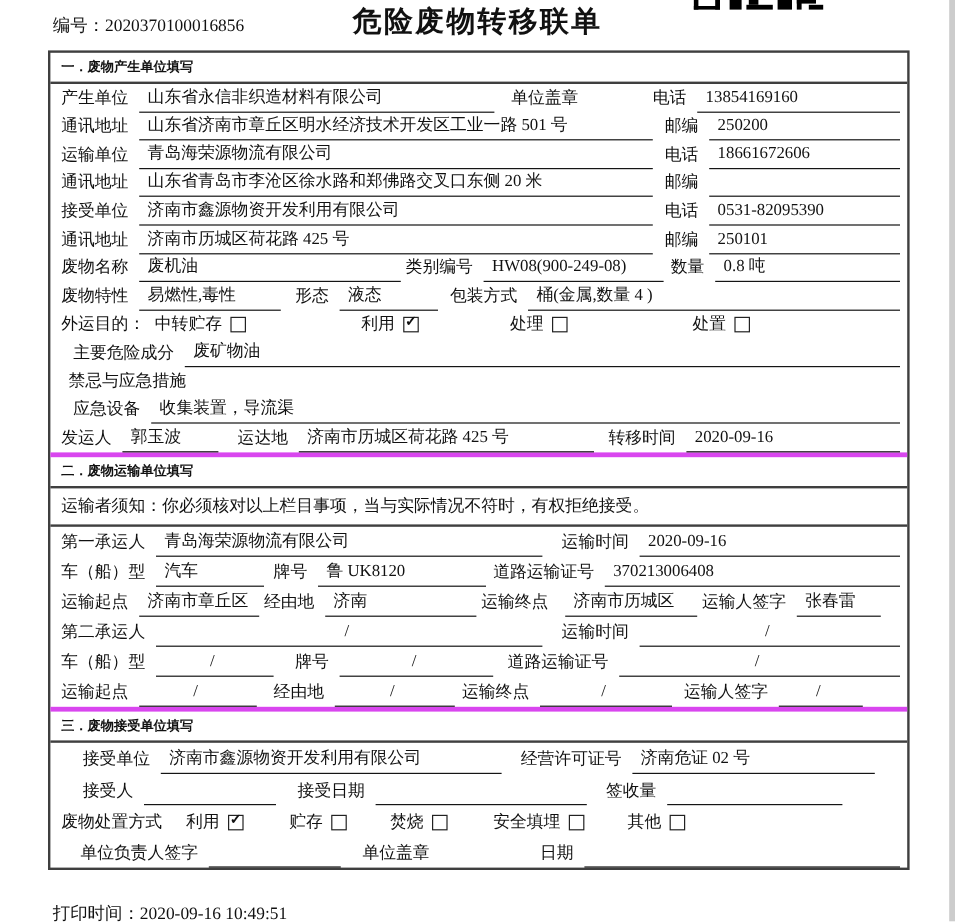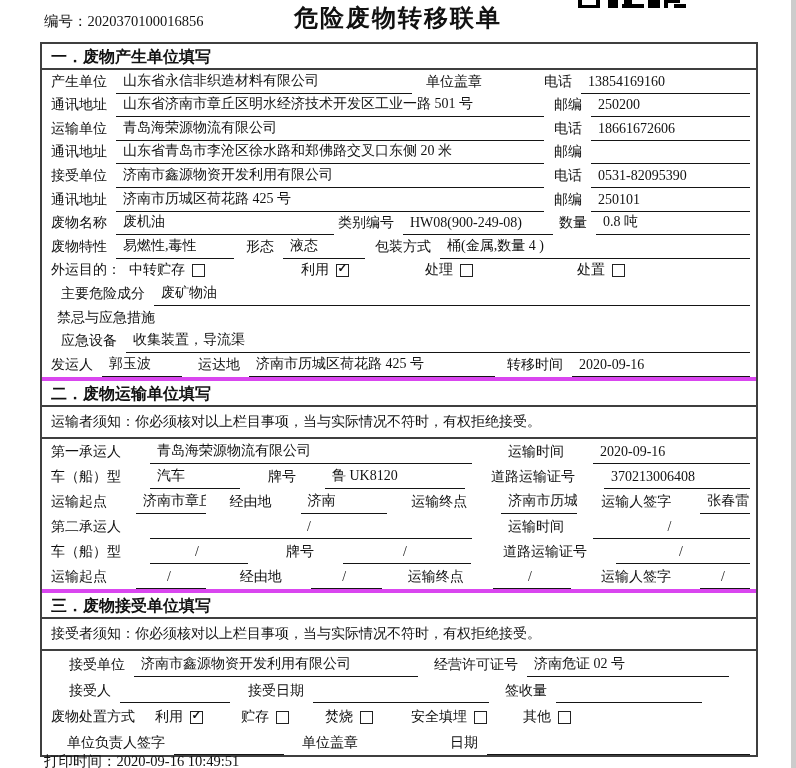--- a/index.html
+++ b/index.html
@@ -15,27 +15,27 @@
   }
   .qr-frag{position:absolute;left:578px;top:0;width:110px;height:9px;}
   .scroll-strip{position:absolute;right:0;top:0;width:5px;height:768px;background:#cccccc;}
   .form-box{
     position:absolute;left:40px;top:42px;width:714px;
     border:2px solid #3f3f3f;background:#fff;
   }
   .section + .section{border-top:4px solid #d946ef;}
   .sec-title{
     font-family:"Liberation Sans","DejaVu Sans",sans-serif;
-    font-weight:bold;font-size:16px;line-height:19px;
+    font-weight:bold;font-size:11px;line-height:19px;
     padding:3px 0 2px 9px;border-bottom:2px solid #3f3f3f;
   }
   .note{font-size:14px;height:20px;padding:6px 8px 4px 9px;border-bottom:2px solid #3f3f3f;}
   .row{display:flex;align-items:flex-end;padding:0 6px 0 9px;font-size:14px;}
   .s1 .row{height:23.6px;}
-  .s2 .row{height:25px;gap:20px;}
+  .s2 .row{height:25px;}
   .s3 .row{height:26px;}
   .flabel{white-space:nowrap;padding-bottom:3px;}
   .fvalue{
     border-bottom:1px solid #151515;box-sizing:border-box;
     padding:0 4px 3px 7px;margin-left:9px;white-space:nowrap;overflow:hidden;
   }
   .fvalue.fill{flex:1;}
   .fvalue.slash{text-align:center;padding-left:0;}
   .cbox{
     width:11px;height:11px;border:1px solid #222;display:inline-block;
@@ -202,21 +202,20 @@
         <span class="flabel" style="margin-left: 14px;">经由地</span>
         <span class="fvalue slash" style="width: 100px;">/</span>
         <span class="flabel" style="margin-left: 6px;">运输终点</span>
         <span class="fvalue slash" style="width: 110px;">/</span>
         <span class="flabel" style="margin-left: 10px;">运输人签字</span>
         <span class="fvalue slash" style="width: 70px;">/</span>
       </div>
     </div>
     <div class="section s3">
       <div class="sec-title">三．废物接受单位填写</div>
-      <div class="note">接受者须知：你必须核对以上栏目事项，当与实际情况不符时，有权拒绝接受。</div>
       <div class="row">
         <span class="flabel" style="margin-left: 18px;">接受单位</span>
         <span class="fvalue" style="width: 284px;">济南市鑫源物资开发利用有限公司</span>
         <span class="flabel" style="margin-left: 16px;">经营许可证号</span>
         <span class="fvalue" style="width: 202px;">济南危证 02 号</span>
       </div>
       <div class="row">
         <span class="flabel" style="margin-left: 18px;">接受人</span>
         <span class="fvalue" style="width: 110px;">&nbsp;</span>
         <span class="flabel" style="margin-left: 18px;">接受日期</span>

